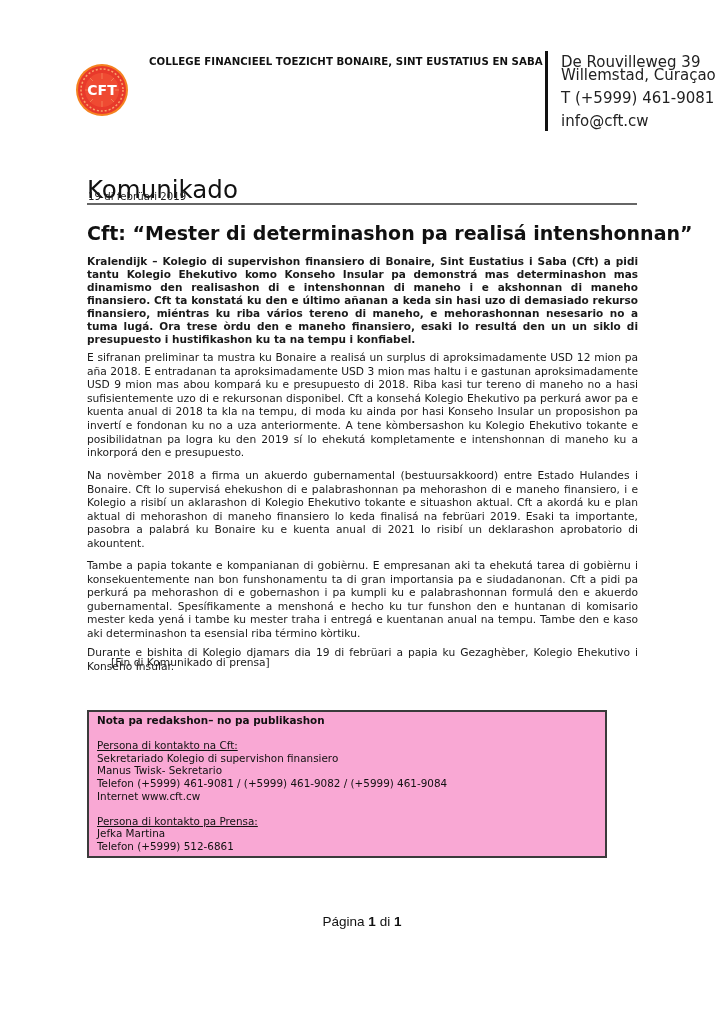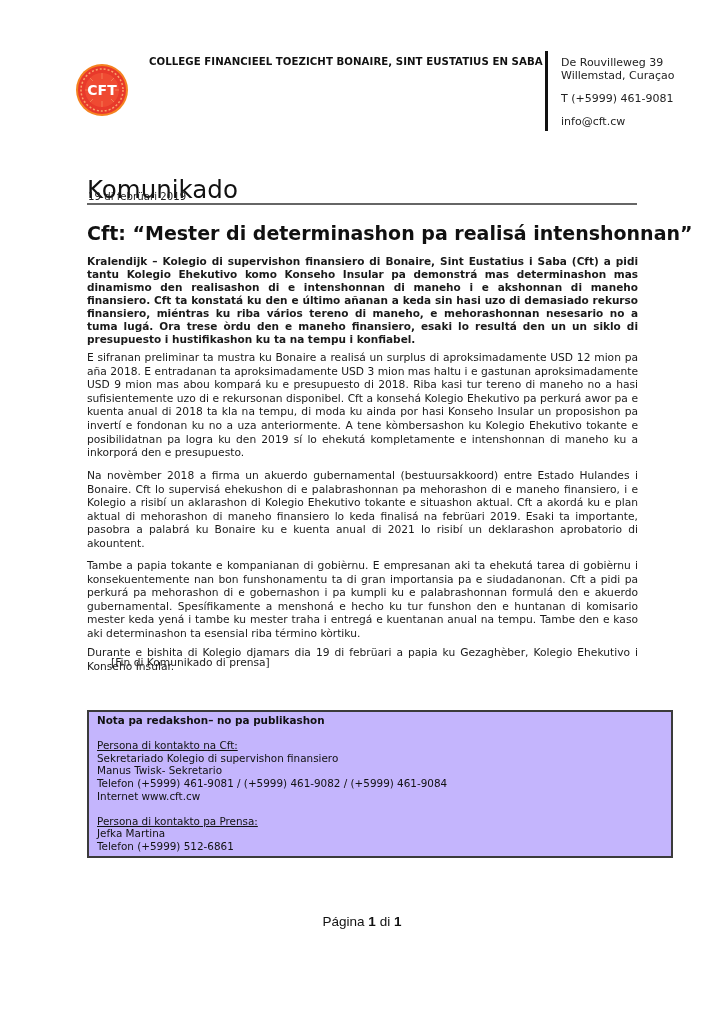--- a/index.html
+++ b/index.html
@@ -5,21 +5,21 @@
   html, body { margin: 0; padding: 0; background: #ffffff; }
   body { width: 724px; height: 1024px; position: relative; overflow: hidden;
          font-family: "DejaVu Sans", sans-serif; color: #111; }
   .page { position: absolute; left: 0; top: 0; width: 724px; height: 1024px; }
 
   
   .logo { position: absolute; left: 75px; top: 63px; width: 54px; height: 54px; }
   .org-name { position: absolute; left: 149px; top: 56px; font-size: 10.2px; font-weight: bold;
               letter-spacing: 0.05px; white-space: nowrap; }
   .header-divider { position: absolute; left: 545px; top: 51px; width: 3px; height: 80px; background: #111; }
-  .address { position: absolute; left: 561px; top: 56px; font-size: 11px; line-height: 13px; color: #222; }
+  .address { position: absolute; left: 561px; top: 56px; font-size: 15px; line-height: 13px; color: #222; }
   .address .line { display: block; white-space: nowrap; }
   .address .gap { height: 10px; }
 
   
   .title { position: absolute; left: 87px; top: 175px; font-size: 24.5px; font-weight: normal; margin: 0; color: #111; }
   .date { position: absolute; left: 88px; top: 191px; font-size: 10.2px; color: #222; }
   .rule { position: absolute; left: 87px; top: 203px; width: 550px; height: 2px; background: #666; }
 
   .headline { position: absolute; left: 87px; top: 222px; font-size: 19px; font-weight: bold; margin: 0; white-space: nowrap; }
 
@@ -27,22 +27,22 @@
           text-align: justify; margin: 0; color: #1a1a1a; }
   .para.lead { font-weight: bold; font-size: 10.5px; line-height: 13px; }
   .p1 { top: 255px; }
   .p2 { top: 351px; }
   .p3 { top: 469px; }
   .p4 { top: 559px; }
   .p5 { top: 646px; }
   .p6 { top: 656px; margin-left: 24px; }
 
   
-  .note-box { position: absolute; left: 87px; top: 710px; width: 586px; height: 148px;
-              background: #c4b5fd; border: 2px solid #3b3b3b; box-sizing: border-box;
+  .note-box { position: absolute; left: 87px; top: 710px; width: 520px; height: 148px;
+              background: #f9a8d4; border: 2px solid #3b3b3b; box-sizing: border-box;
               padding: 2px 8px 0 8px; font-size: 10.4px; line-height: 12.6px; color: #111; }
   .note-box .note-title { font-weight: bold; display: block; }
   .note-box .line { display: block; white-space: nowrap; }
   .note-box .u { text-decoration: underline; }
   .note-box .gap { height: 12.6px; }
 
   .footer { position: absolute; left: 0; width: 724px; top: 914px; text-align: center;
             font-family: "Liberation Sans", sans-serif; font-size: 13.5px; color: #111; }
   .footer b { font-weight: bold; }
 </style>

